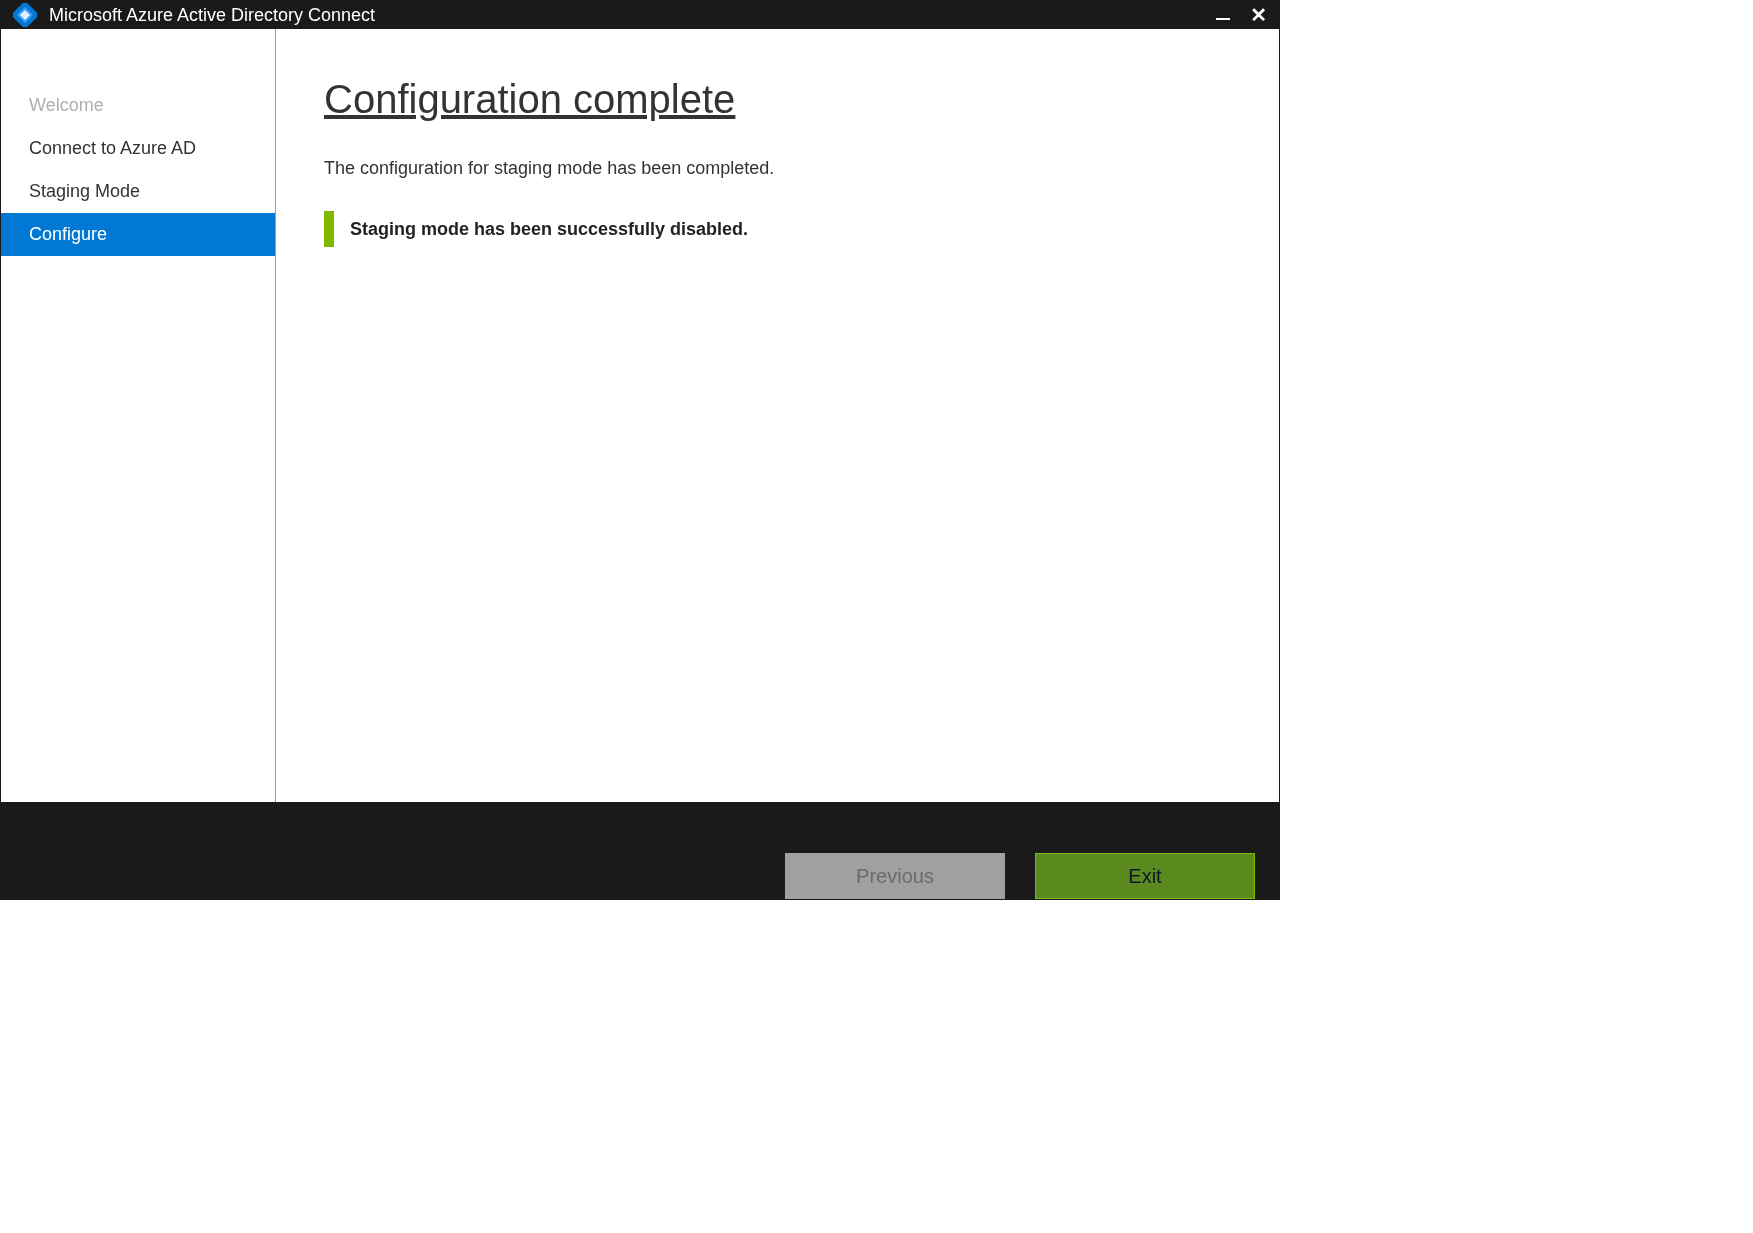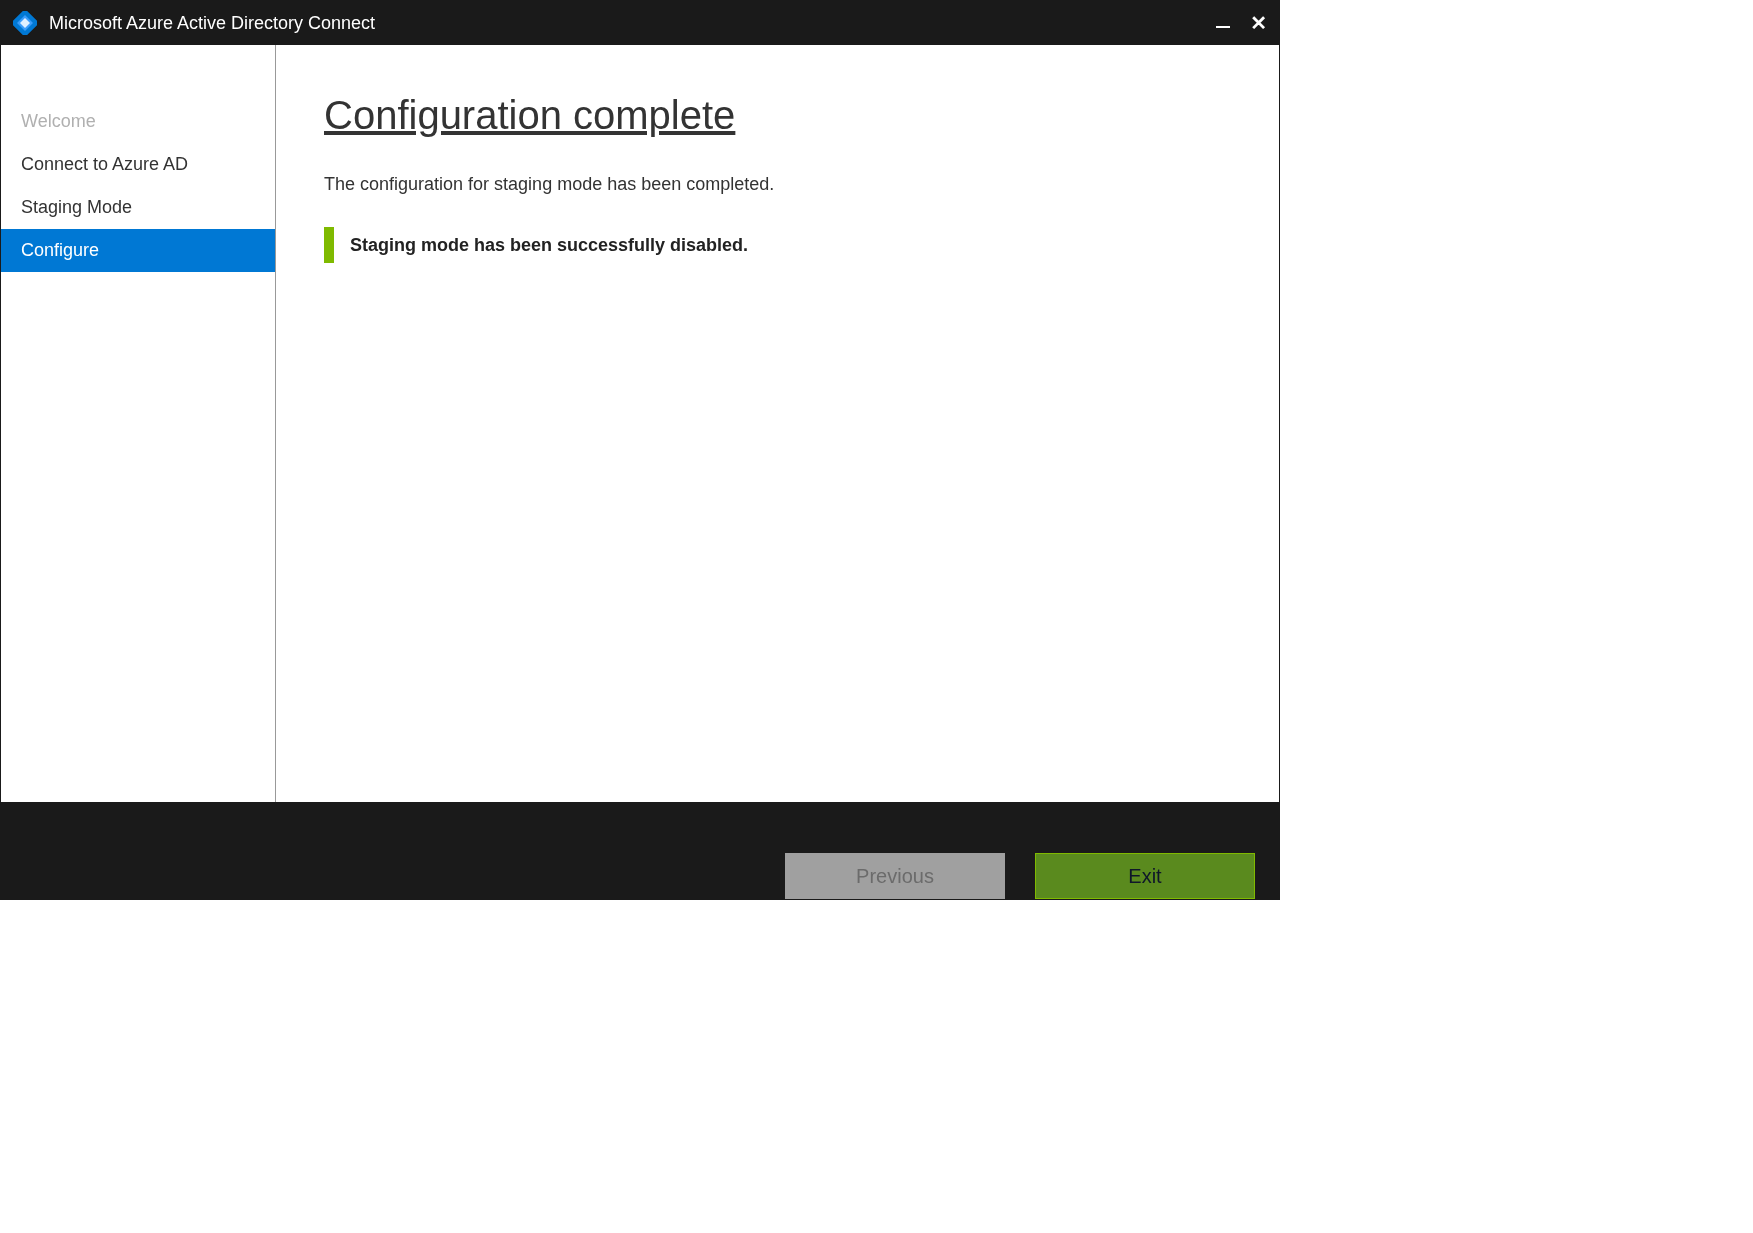--- a/index.html
+++ b/index.html
@@ -13,21 +13,21 @@
       width: 1280px;
       height: 900px;
       overflow: hidden;
       display: flex;
       flex-direction: column;
       border: 1px solid #1a1a1a;
     }
     .titlebar {
       background: #1a1a1a;
       color: #fff;
-      height: 44px;
+      height: 28px;
       display: flex;
       align-items: center;
       padding: 0 12px;
       flex-shrink: 0;
     }
     .titlebar .app-icon {
       width: 24px;
       height: 24px;
       margin-right: 12px;
       display: flex;
@@ -67,21 +67,21 @@
       overflow: hidden;
     }
     .sidebar {
       width: 275px;
       background: #fff;
       border-right: 1px solid #999;
       padding-top: 55px;
       flex-shrink: 0;
     }
     .sidebar .nav-item {
-      padding: 8px 20px;
+      padding: 8px 28px;
       font-size: 18px;
       color: #333;
       cursor: pointer;
       line-height: 1.5;
     }
     .sidebar .nav-item.disabled {
       color: #b0b0b0;
     }
     .sidebar .nav-item.active {
       background: #0078d4;

